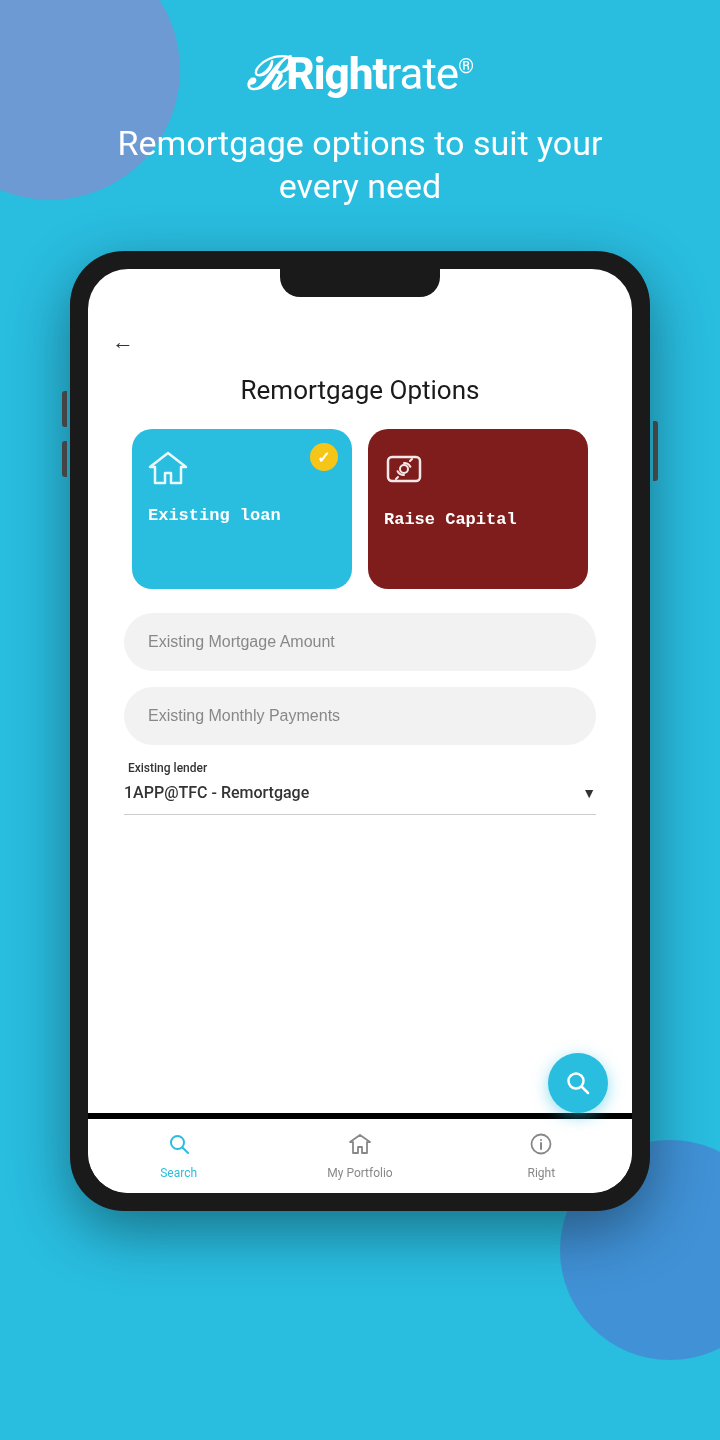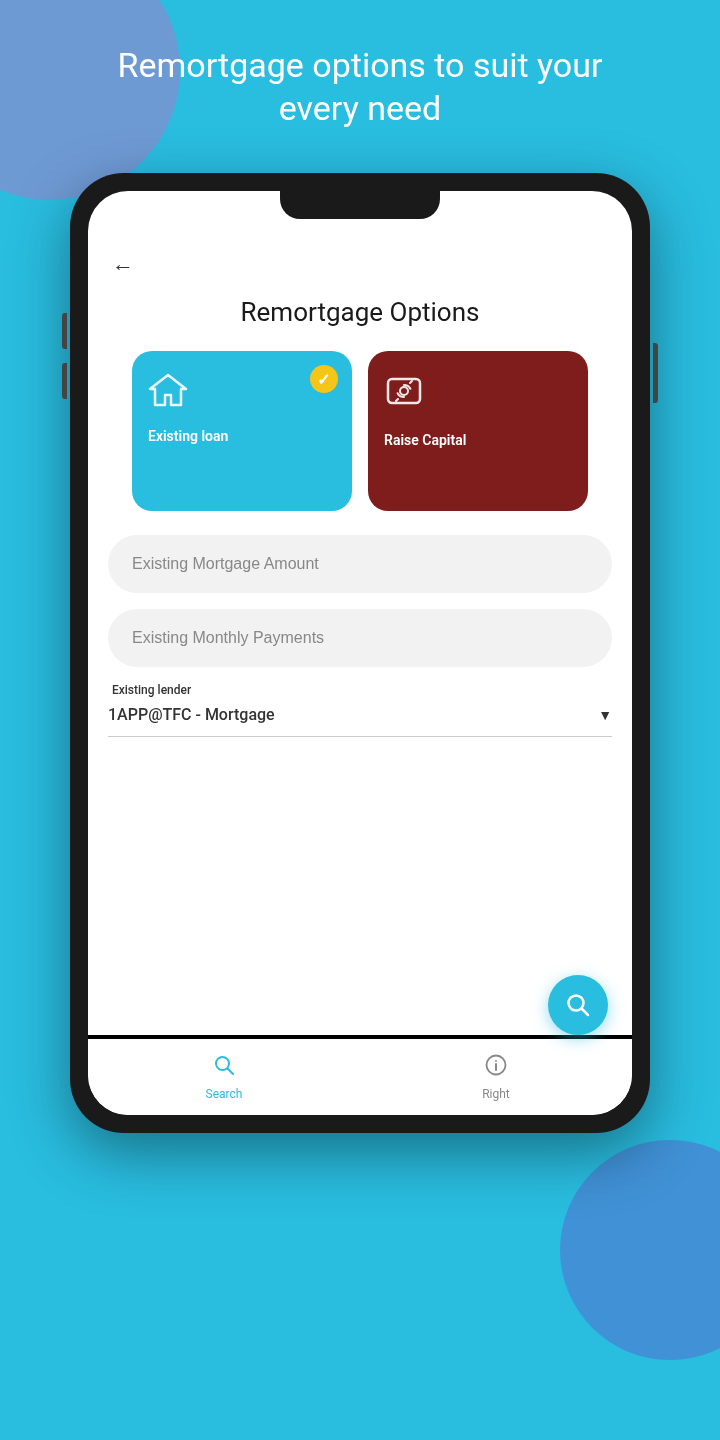--- a/index.html
+++ b/index.html
@@ -196,28 +196,29 @@
     }
 
     .card-icon {
       font-size: 36px;
       color: white;
       margin-bottom: 12px;
       opacity: 0.9;
     }
 
     .card-label {
-      font-size: 14px;
+      font-size: 17px;
       font-weight: 600;
       color: white;
+      font-family: Liberation Mono, monospace;
     }
 
     
     .form-section {
-      padding: 0 20px;
+      padding: 0 36px;
       flex: 1;
     }
 
     .input-field {
       width: 100%;
       background: #f2f2f2;
       border: none;
       border-radius: 30px;
       padding: 20px 24px;
       font-size: 16px;
@@ -277,21 +278,21 @@
     }
 
     
     .bottom-nav {
       position: absolute;
       bottom: 0;
       left: 0;
       right: 0;
       height: 80px;
       background: white;
-      border-top: 4px solid #000000;
+      border-top: 6px solid #000000;
       display: flex;
       align-items: center;
       justify-content: space-around;
       border-radius: 0 0 40px 40px;
     }
 
     .nav-item {
       display: flex;
       flex-direction: column;
       align-items: center;
@@ -355,20 +356,25 @@
     }
   </style>
 </head>
 <body>
 
 <div class="bg-wrapper">
   <div class="bg-circle-tl"></div>
   <div class="bg-circle-br"></div>
 
   <div class="header">
+    <div class="logo">
+      <span class="logo-text">
+        <span style="font-style:italic;font-weight:900;font-size:46px;">ℛ</span><strong>Right</strong><span>rate</span><sup class="logo-sup">®</sup>
+      </span>
+    </div>
     <div class="tagline">Remortgage options to suit your every need</div>
   </div>
 
   <div class="phone-wrapper">
     <div class="phone-frame">
       <div class="phone-notch"></div>
       <div class="phone-side-btn-left"></div>
       <div class="phone-side-btn-left2"></div>
       <div class="phone-side-btn-right"></div>
 
@@ -407,21 +413,21 @@
             </div>
           </div>
 
           <div class="form-section">
             <input type="text" class="input-field" placeholder="Existing Mortgage Amount" style="">
             <input type="text" class="input-field" placeholder="Existing Monthly Payments" style="">
 
             
             <div class="lender-label">Existing lender</div>
             <div class="lender-select-wrapper">
-              <span class="lender-value">1APP@TFC - Mortgage</span>
+              <span class="lender-value">1APP@TFC - Remortgage</span>
               <span class="dropdown-arrow">▼</span>
             </div>
           </div>
 
           <div class="content-area"></div>
 
           <button class="fab">
             <svg width="26" height="26" viewBox="0 0 26 26" fill="none" xmlns="http://www.w3.org/2000/svg">
               <circle cx="11" cy="11" r="7.5" stroke="white" stroke-width="2.5"></circle>
               <line x1="16.5" y1="16.5" x2="23" y2="23" stroke="white" stroke-width="2.5" stroke-linecap="round"></line>
@@ -434,20 +440,28 @@
                 <svg width="24" height="24" viewBox="0 0 24 24" fill="none" xmlns="http://www.w3.org/2000/svg">
                   <circle cx="10.5" cy="10.5" r="6.5" stroke="#29bde0" stroke-width="2"></circle>
                   <line x1="15.5" y1="15.5" x2="21" y2="21" stroke="#29bde0" stroke-width="2" stroke-linecap="round"></line>
                 </svg>
               </span>
               <span class="nav-label">Search</span>
             </div>
             <div class="nav-item">
               <span class="nav-icon">
                 <svg width="24" height="24" viewBox="0 0 24 24" fill="none" xmlns="http://www.w3.org/2000/svg">
+                  <path d="M12 3L2 10H5V21H10V15H14V21H19V10H22L12 3Z" stroke="#888" stroke-width="1.8" fill="none" stroke-linejoin="round"></path>
+                </svg>
+              </span>
+              <span class="nav-label">My Portfolio</span>
+            </div>
+            <div class="nav-item">
+              <span class="nav-icon">
+                <svg width="24" height="24" viewBox="0 0 24 24" fill="none" xmlns="http://www.w3.org/2000/svg">
                   <circle cx="12" cy="12" r="9.5" stroke="#888" stroke-width="1.8"></circle>
                   <line x1="12" y1="11" x2="12" y2="17" stroke="#888" stroke-width="2" stroke-linecap="round"></line>
                   <circle cx="12" cy="8" r="1" fill="#888"></circle>
                 </svg>
               </span>
               <span class="nav-label">Right</span>
             </div>
           </div>
 
         </div>

